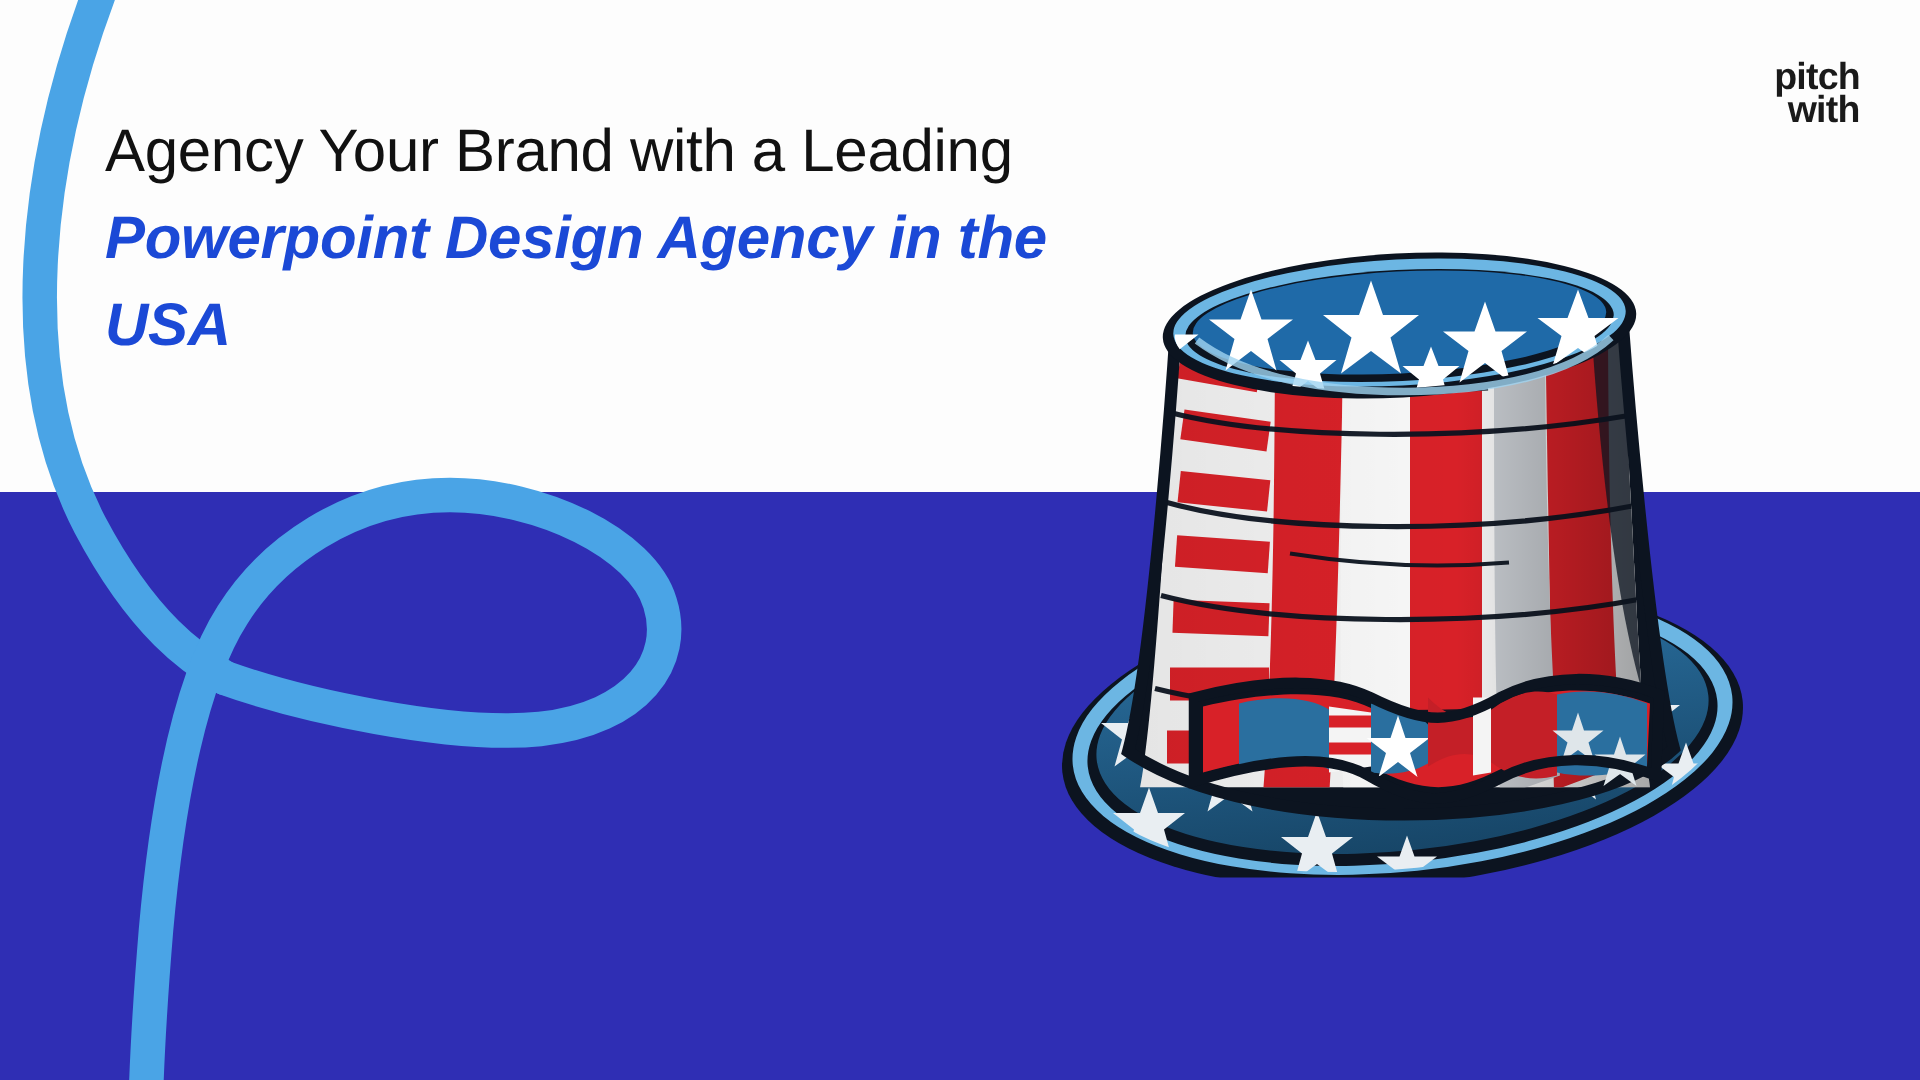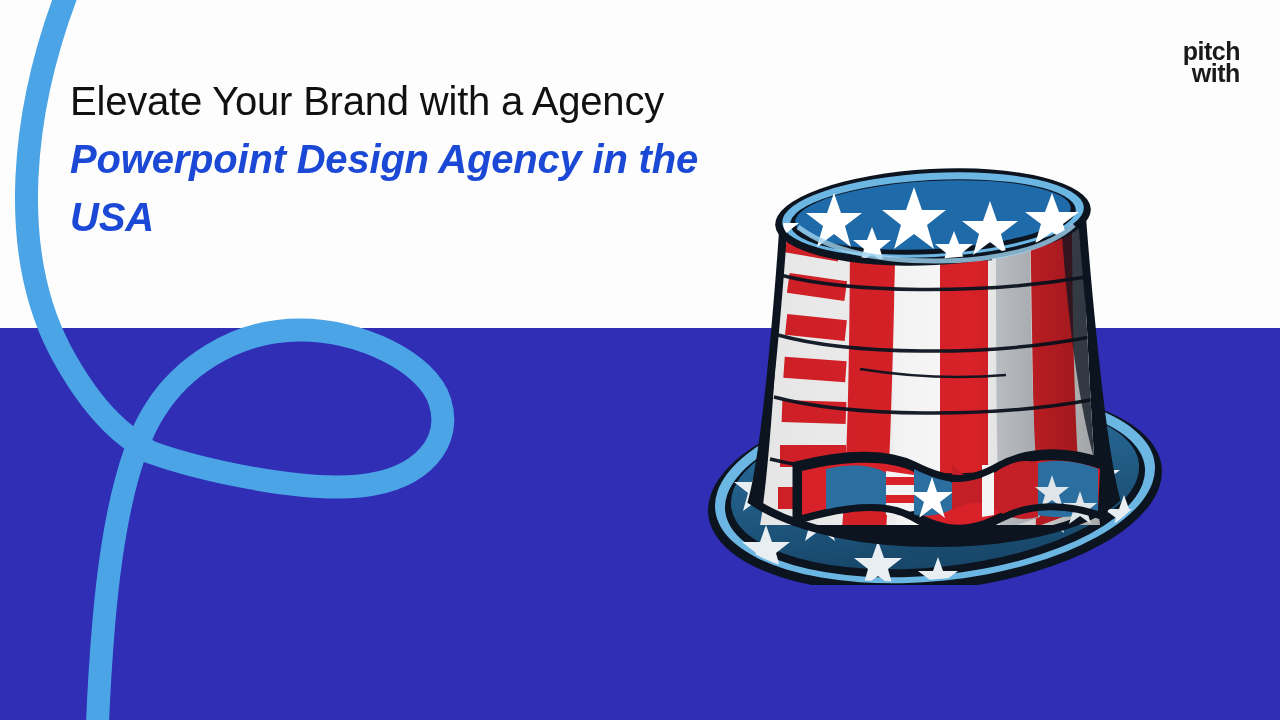--- a/index.html
+++ b/index.html
@@ -97,21 +97,21 @@
       <path d="M 150,452
                C 200,470 300,492 360,486
                C 425,479 452,440 440,402
                C 428,362 360,330 300,330
                C 232,330 180,370 155,410
                C 128,452 112,530 104,620
                C 100,668 98,700 97,740"></path>
     </g>
   </svg>
 
-  <h1 class="headline"><span>Elevate Your Brand with a Agency </span><span class="accent">Powerpoint Design Agency in the USA</span></h1>
+  <h1 class="headline"><span>Agency Your Brand with a Leading </span><span class="accent">Powerpoint Design Agency in the USA</span></h1>
 
   <div class="logo">
     <span class="logo-line1">pitch</span>
     <span class="logo-line2">with</span>
   </div>
 
   <svg class="hat-art" viewBox="0 0 480 420" width="480" height="420" aria-hidden="true">
     <defs>
       <clipPath id="crownClip">
         <path d="M 84,52 C 84,52 72,300 60,360 L 400,360 C 392,300 382,52 382,52 Z"></path>

